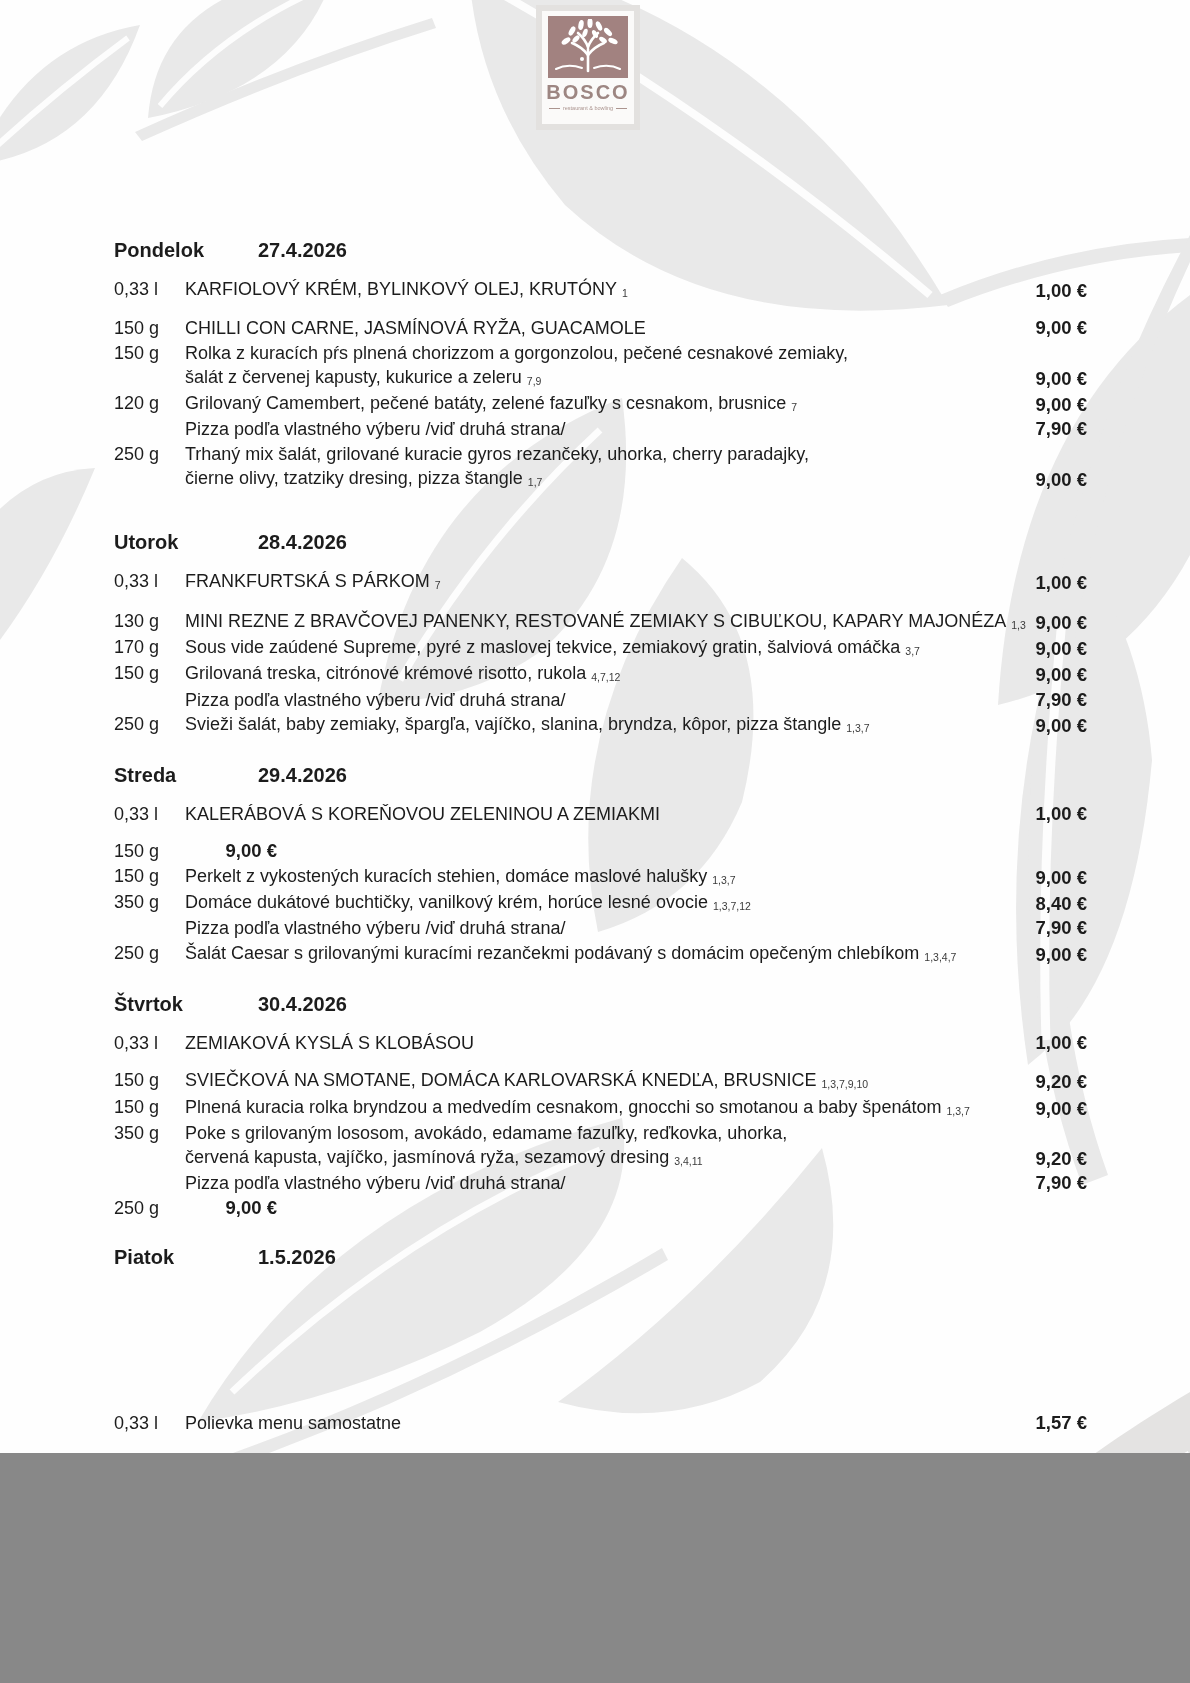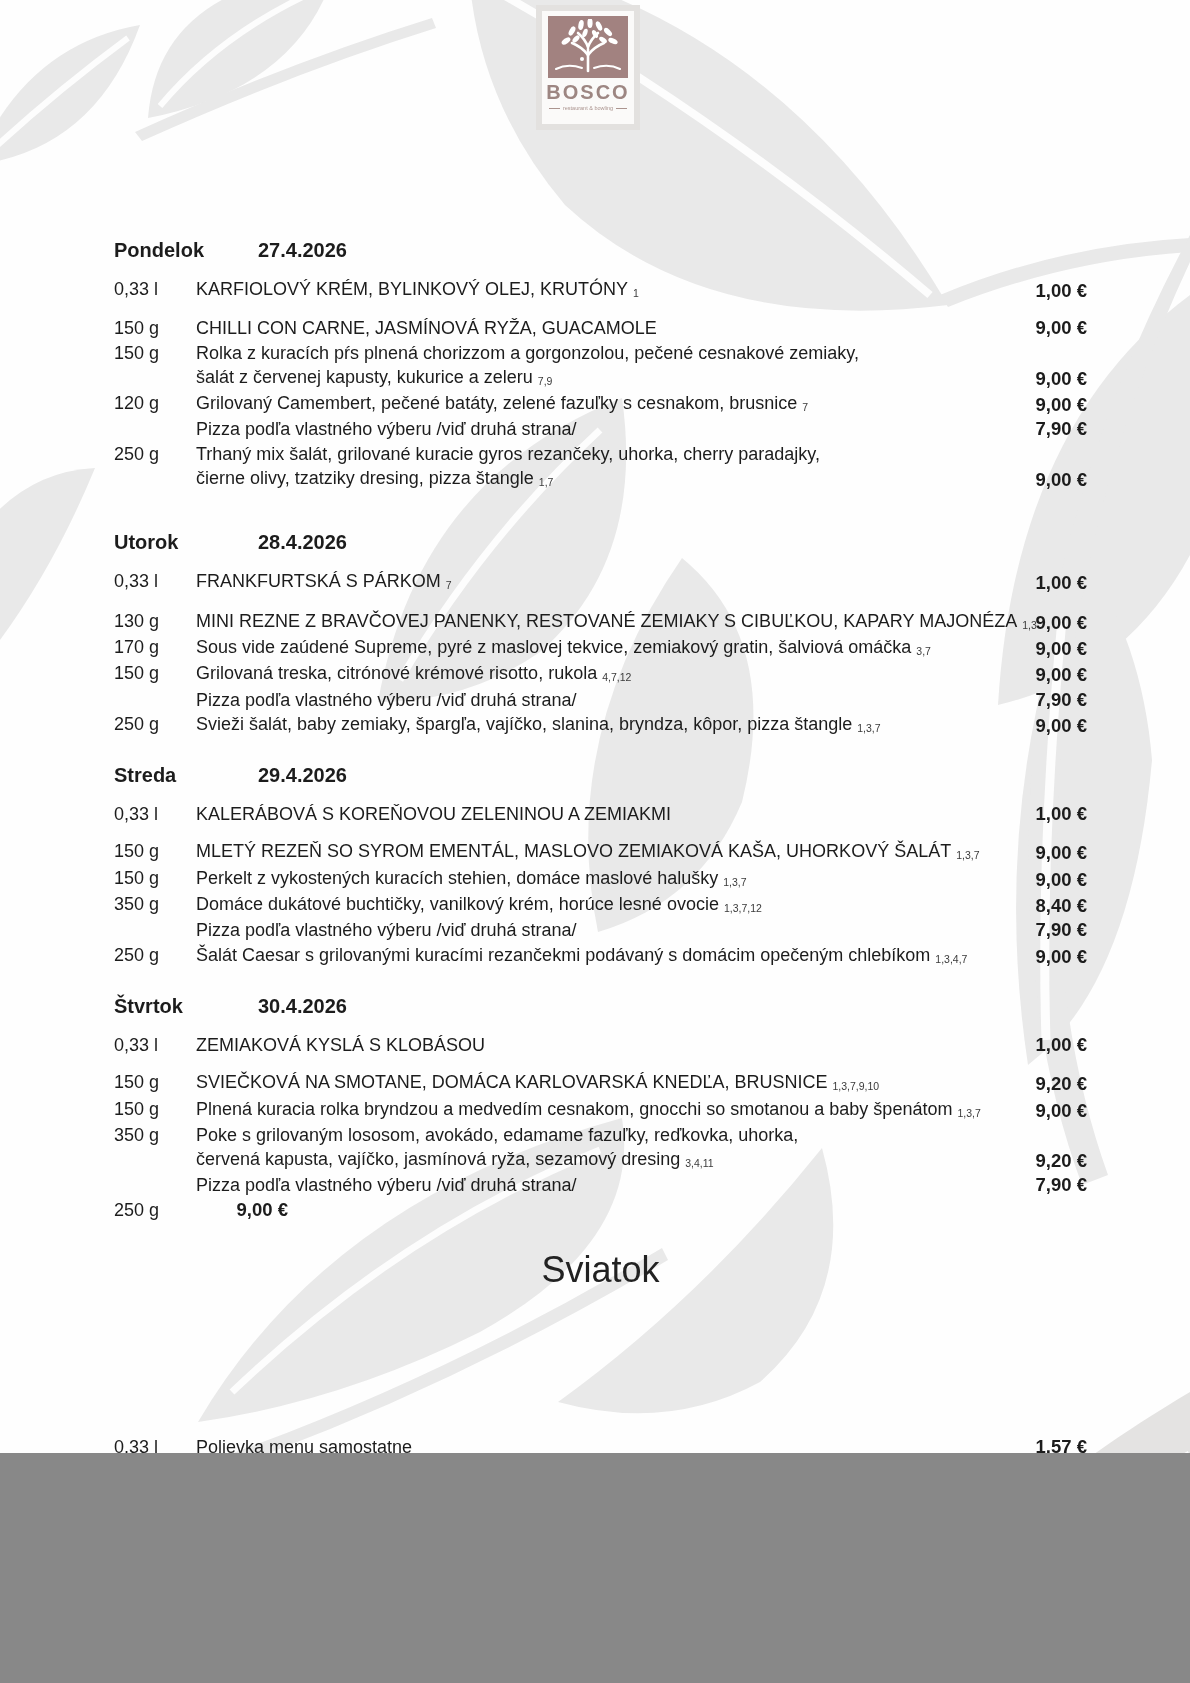--- a/index.html
+++ b/index.html
@@ -24,21 +24,21 @@
   .logo-name{margin-top:3px;font-size:20px;font-weight:bold;letter-spacing:2px;color:#9d8682;}
   .logo-tagline{display:flex;align-items:center;gap:3px;font-size:5.5px;color:#ab948f;margin-top:1px;}
   .logo-tagline .dash{width:11px;height:1px;background:#ab948f;}
 
   
   .content{position:absolute;left:114px;top:238px;width:973px;}
   .section{margin-bottom:25px;}
   .section.first{margin-bottom:38px;}
   .day-heading{display:flex;line-height:24px;font-size:20px;font-weight:bold;margin-bottom:15px;}
   .day-name{width:144px;}
-  .row{display:flex;align-items:flex-end;gap:11px;}
+  .row{display:flex;align-items:flex-end;}
   .soup-row{margin-bottom:13px;}
   .portion{width:71px;flex:none;font-size:18px;line-height:24.3px;align-self:flex-start;}
   .dish-lines{flex:1;min-width:0;}
   .dish-line{font-size:18px;line-height:24.3px;white-space:nowrap;}
   .allergens{font-size:10.5px;margin-left:5px;position:relative;top:2px;color:#3a3a3a;}
   .price{flex:none;width:92px;text-align:right;font-size:18.5px;font-weight:bold;line-height:24.3px;}
   .holiday{font-size:36px;line-height:46px;text-align:center;margin-top:13px;color:#222;}
   .footer-row{margin-top:142px;}
 
   
@@ -254,23 +254,20 @@
   <div class="row soup-row">
     <div class="portion">0,33 l</div>
     <div class="dish-lines">
                 <div class="dish-line"><span>KALERÁBOVÁ S KOREŇOVOU ZELENINOU A ZEMIAKMI</span></div>
               </div>
     <div class="price">1,00 €</div>
   </div>
 
   <div class="row">
     <div class="portion">150 g</div>
-    <div class="dish-lines">
-                <div class="dish-line"><span>MLETÝ REZEŇ SO SYROM EMENTÁL, MASLOVO ZEMIAKOVÁ KAŠA, UHORKOVÝ ŠALÁT</span><span class="allergens">1,3,7</span></div>
-              </div>
     <div class="price">9,00 €</div>
   </div>
 
   <div class="row">
     <div class="portion">150 g</div>
     <div class="dish-lines">
                 <div class="dish-line"><span>Perkelt z vykostených kuracích stehien, domáce maslové halušky</span><span class="allergens">1,3,7</span></div>
               </div>
     <div class="price">9,00 €</div>
   </div>
@@ -349,23 +346,24 @@
   </div>
 
   <div class="row">
     <div class="portion">250 g</div>
     <div class="price">9,00 €</div>
   </div>
 </div>
   </div>
 
   <div class="section">
-    <div>
-            <div class="holiday">Sviatok</div>
-          </div>
+    <div class="day-heading">
+      <div class="day-name">Piatok</div>
+      <div class="day-date">1.5.2026</div>
+    </div>
   </div>
 </div>
 
     <div class="row footer-row">
       <div class="portion">0,33 l</div>
       <div class="dish-lines">
         <div class="dish-line">Polievka menu samostatne</div>
       </div>
       <div class="price">1,57 €</div>
     </div>

